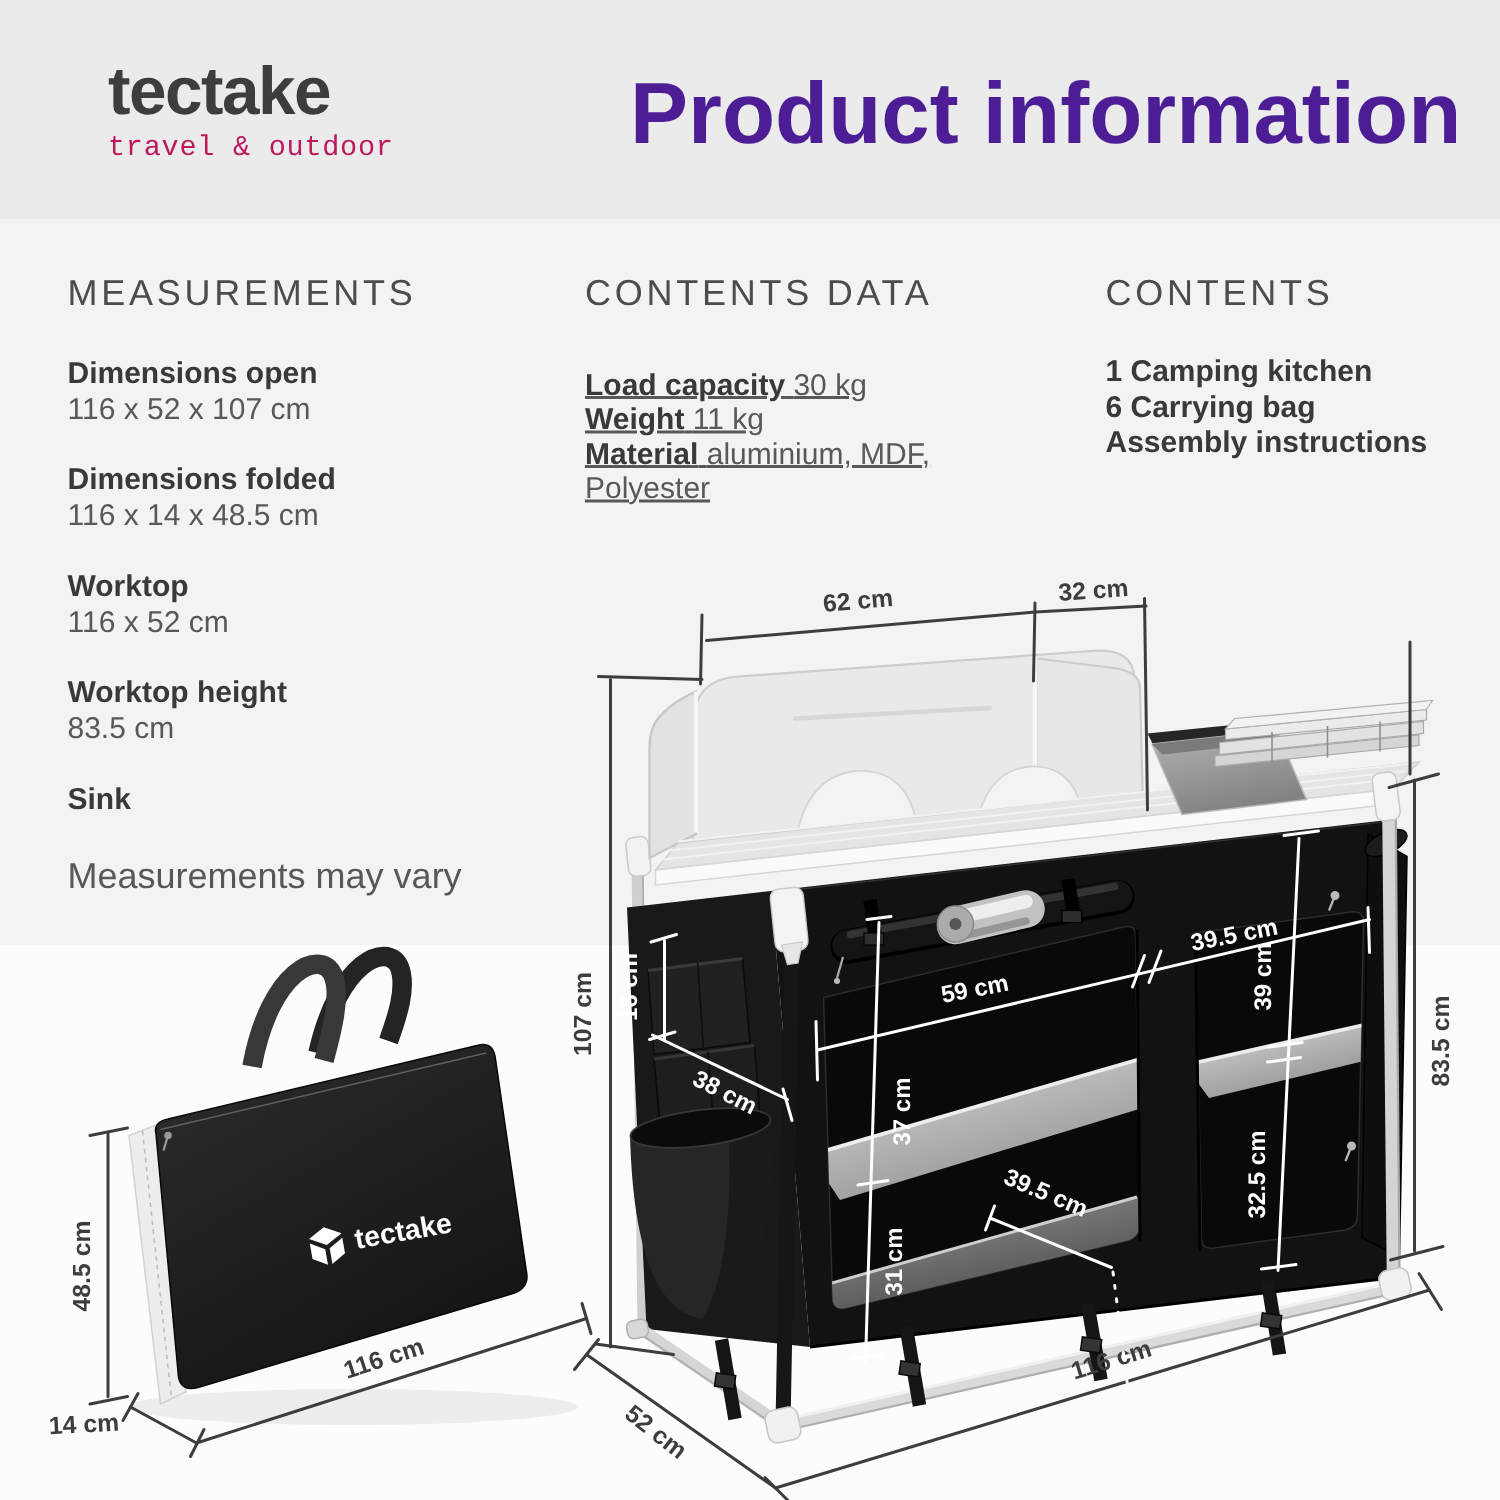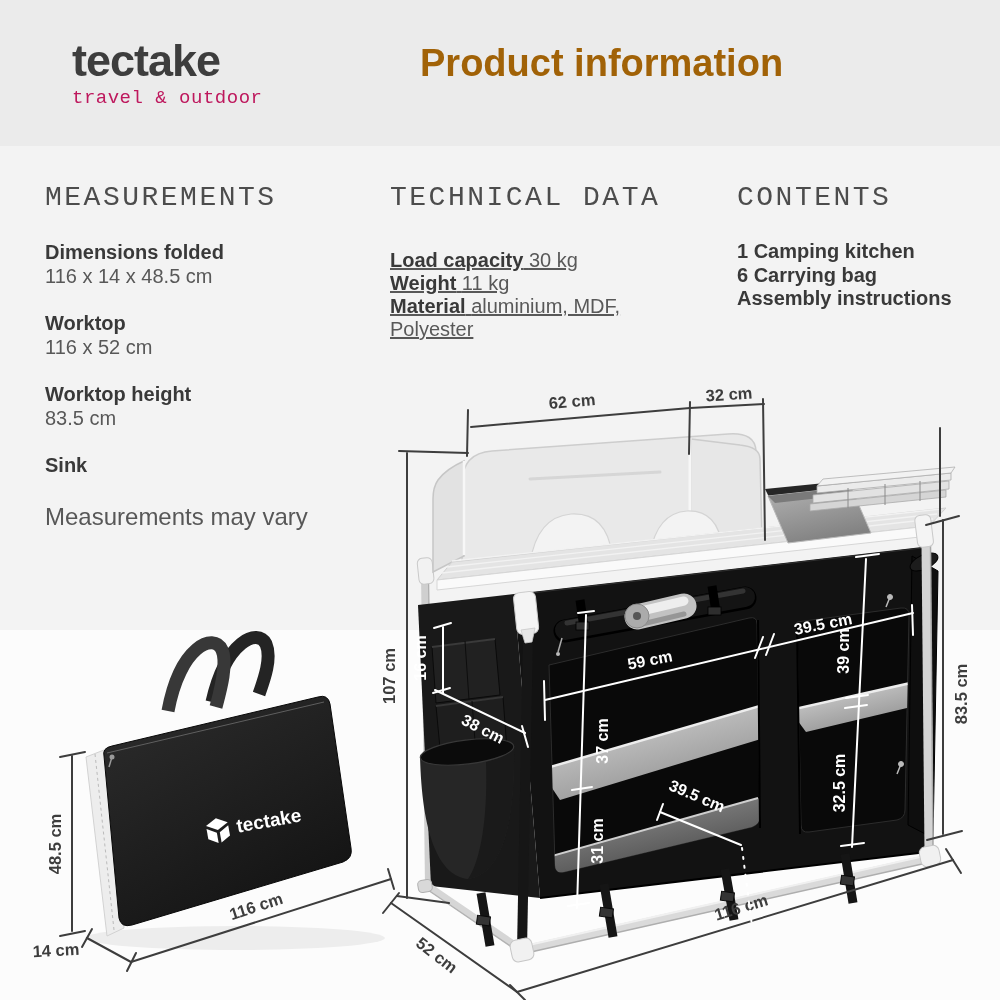--- a/index.html
+++ b/index.html
@@ -6,25 +6,25 @@
   .page{position:relative;width:1000px;height:1000px;overflow:hidden;
         background:#fcfcfc;font-family:"Liberation Sans",sans-serif;padding-left:34px;}
   .band{position:absolute;left:0;width:1000px;}
   #band-header{top:0;height:146px;background:#ebebeb;}
   #band-mid{top:146px;height:484px;background:#f3f3f3;}
 
   
   .logo{position:absolute;left:72px;top:36px;color:#3d3d3d;}
   .logo-main{font-size:45px;font-weight:bold;letter-spacing:-1px;line-height:50px;}
   .logo-sub{font-size:19px;color:#be185d;letter-spacing:.5px;margin-top:1px;font-family:Liberation Mono, monospace;}
-  .title{position:absolute;left:420px;top:42px;font-size:38px;font-weight:bold;color:#a16207;}
+  .title{position:absolute;left:420px;top:42px;font-size:58px;font-weight:bold;color:#4c1d95;}
 
   
   .col{position:absolute;top:182px;}
-  .col h2{margin:0 0 27px 0;font-size:28px;font-weight:normal;letter-spacing:2.5px;color:#4c4c4c;font-family:Liberation Mono, monospace;}
+  .col h2{margin:0 0 27px 0;font-size:24px;font-weight:normal;letter-spacing:2.5px;color:#4c4c4c;}
   #col-measurements{left:45px;width:315px;}
   #col-technical{left:390px;width:300px;}
   #col-contents{left:737px;width:260px;}
   .mi{margin-bottom:22px;}
   .mi .lbl{font-size:20px;font-weight:bold;color:#393939;line-height:24px;}
   .mi .val{font-size:20px;color:#585858;line-height:25px;}
   .note{font-size:24px;color:#575757;margin-top:26px;}
   .tech-list{margin-top:36px;}
   .tl{margin:0;font-size:20px;color:#585858;line-height:23px;text-decoration:underline;}
   .tl b{color:#393939;}
@@ -48,39 +48,43 @@
 
   <div class="logo">
     <div class="logo-main">tectake</div>
     <div class="logo-sub">travel &amp; outdoor</div>
   </div>
   <div class="title">Product information</div>
 
   <div id="col-measurements" class="col">
     <h2>MEASUREMENTS</h2>
     <div class="mi">
+      <div class="lbl">Dimensions open</div>
+      <div class="val">116 x 52 x 107 cm</div>
+    </div>
+    <div class="mi">
       <div class="lbl">Dimensions folded</div>
       <div class="val">116 x 14 x 48.5 cm</div>
     </div>
     <div class="mi">
       <div class="lbl">Worktop</div>
       <div class="val">116 x 52 cm</div>
     </div>
     <div class="mi">
       <div class="lbl">Worktop height</div>
       <div class="val">83.5 cm</div>
     </div>
     <div class="mi">
       <div class="lbl">Sink</div>
     </div>
     <div class="note">Measurements may vary</div>
   </div>
 
   <div id="col-technical" class="col">
-    <h2>TECHNICAL DATA</h2>
+    <h2>CONTENTS DATA</h2>
     <div class="tech-list">
       <p class="tl"><b>Load capacity</b><span>&nbsp;</span><span>30 kg</span></p>
       <p class="tl"><b>Weight</b><span>&nbsp;</span><span>11 kg</span></p>
       <p class="tl"><b>Material</b><span>&nbsp;</span><span>aluminium, MDF, Polyester</span></p>
     </div>
   </div>
 
   <div id="col-contents" class="col">
     <h2>CONTENTS</h2>
     <p class="ci">1 Camping kitchen</p>

